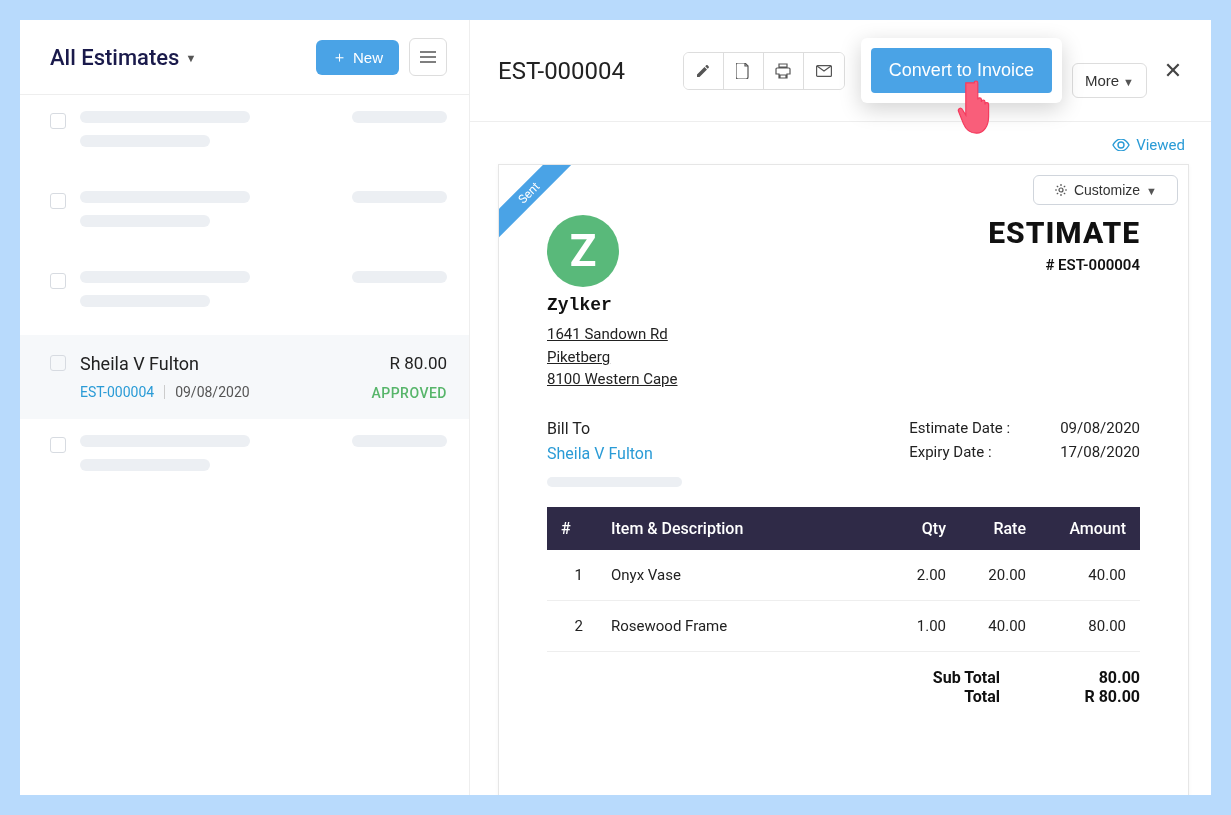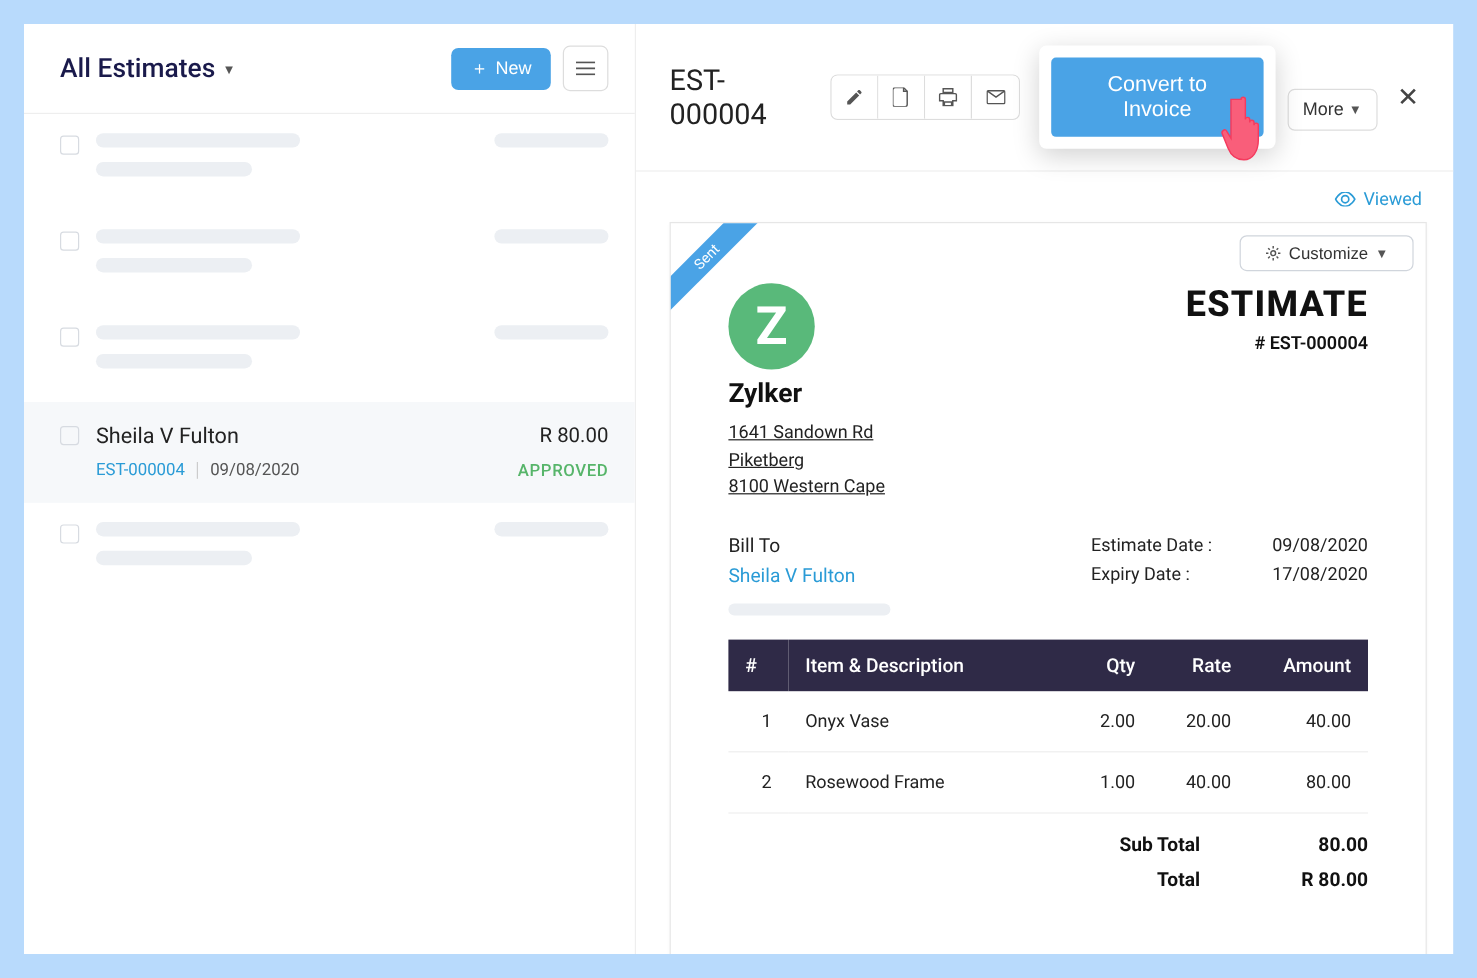--- a/index.html
+++ b/index.html
@@ -13,21 +13,21 @@
   }
   .app {
     background: #fff;
     width: 100%;
     height: 100%;
     display: flex;
     position: relative;
   }
   
   .left-pane {
-    width: 510px;
+    width: 450px;
     border-right: 1px solid #eee;
     display: flex;
     flex-direction: column;
   }
   .left-header {
     display: flex;
     align-items: center;
     padding: 18px 22px 18px 30px;
     border-bottom: 1px solid #eee;
   }
@@ -177,21 +177,21 @@
   }
   .doc-inner { padding: 50px 48px 30px; }
   .doc-top { display: flex; justify-content: space-between; }
   .company-col { max-width: 300px; }
   .logo {
     width: 72px; height: 72px; border-radius: 50%;
     background: #59b97a; color: #fff; font-size: 44px; font-weight: 700;
     display: flex; align-items: center; justify-content: center;
     margin-bottom: 8px;
   }
-  .company-name { font-size: 22px; font-weight: 700; margin-bottom: 8px; color: #111; }
+  .company-name { font-size: 18px; font-weight: 700; margin-bottom: 8px; color: #111; font-family: Liberation Mono, monospace; }
   .addr-line { font-size: 15px; color: #222; line-height: 1.5; text-decoration: underline; }
   .estimate-head { text-align: right; }
   .estimate-title { font-size: 30px; font-weight: 800; letter-spacing: 1px; color: #111; }
   .estimate-num { font-size: 15px; margin-top: 6px; color: #111; font-weight: 600; }
   .billto-section { margin-top: 28px; display: flex; justify-content: space-between; }
   .billto-left { }
   .billto-label { font-size: 16px; color: #222; margin-bottom: 6px; }
   .billto-name { color: #2a9bd6; font-size: 16px; margin-bottom: 14px; }
   .billto-ph { width: 135px; height: 10px; background: #eceff3; border-radius: 5px; }
   .dates-col { text-align: right; font-size: 15px; color: #222; }
@@ -200,21 +200,21 @@
   .items-table { width: 100%; border-collapse: collapse; margin-top: 20px; }
   .items-table thead th {
     background: #2f2a47; color: #fff; font-weight: 500; font-size: 16px;
     padding: 12px 14px; text-align: left;
   }
   .items-table thead th.num { text-align: right; }
   .items-table td {
     padding: 16px 14px; font-size: 15px; color: #222; border-bottom: 1px solid #eee;
   }
   .items-table td.num { text-align: right; }
-  .totals { margin-top: 16px; display: flex; flex-direction: column; align-items: flex-end; gap: 10px; }
+  .totals { margin-top: 16px; display: flex; flex-direction: column; align-items: flex-end; gap: 0; }
   .totals .trow { display: flex; gap: 60px; font-size: 16px; color: #111; }
   .totals .trow .tlabel { font-weight: 700; }
   .totals .trow .tval { min-width: 80px; text-align: right; font-weight: 700; }
 
   
   .hand {
     position: absolute;
     top: 58px;
     left: 485px;
     width: 48px;

